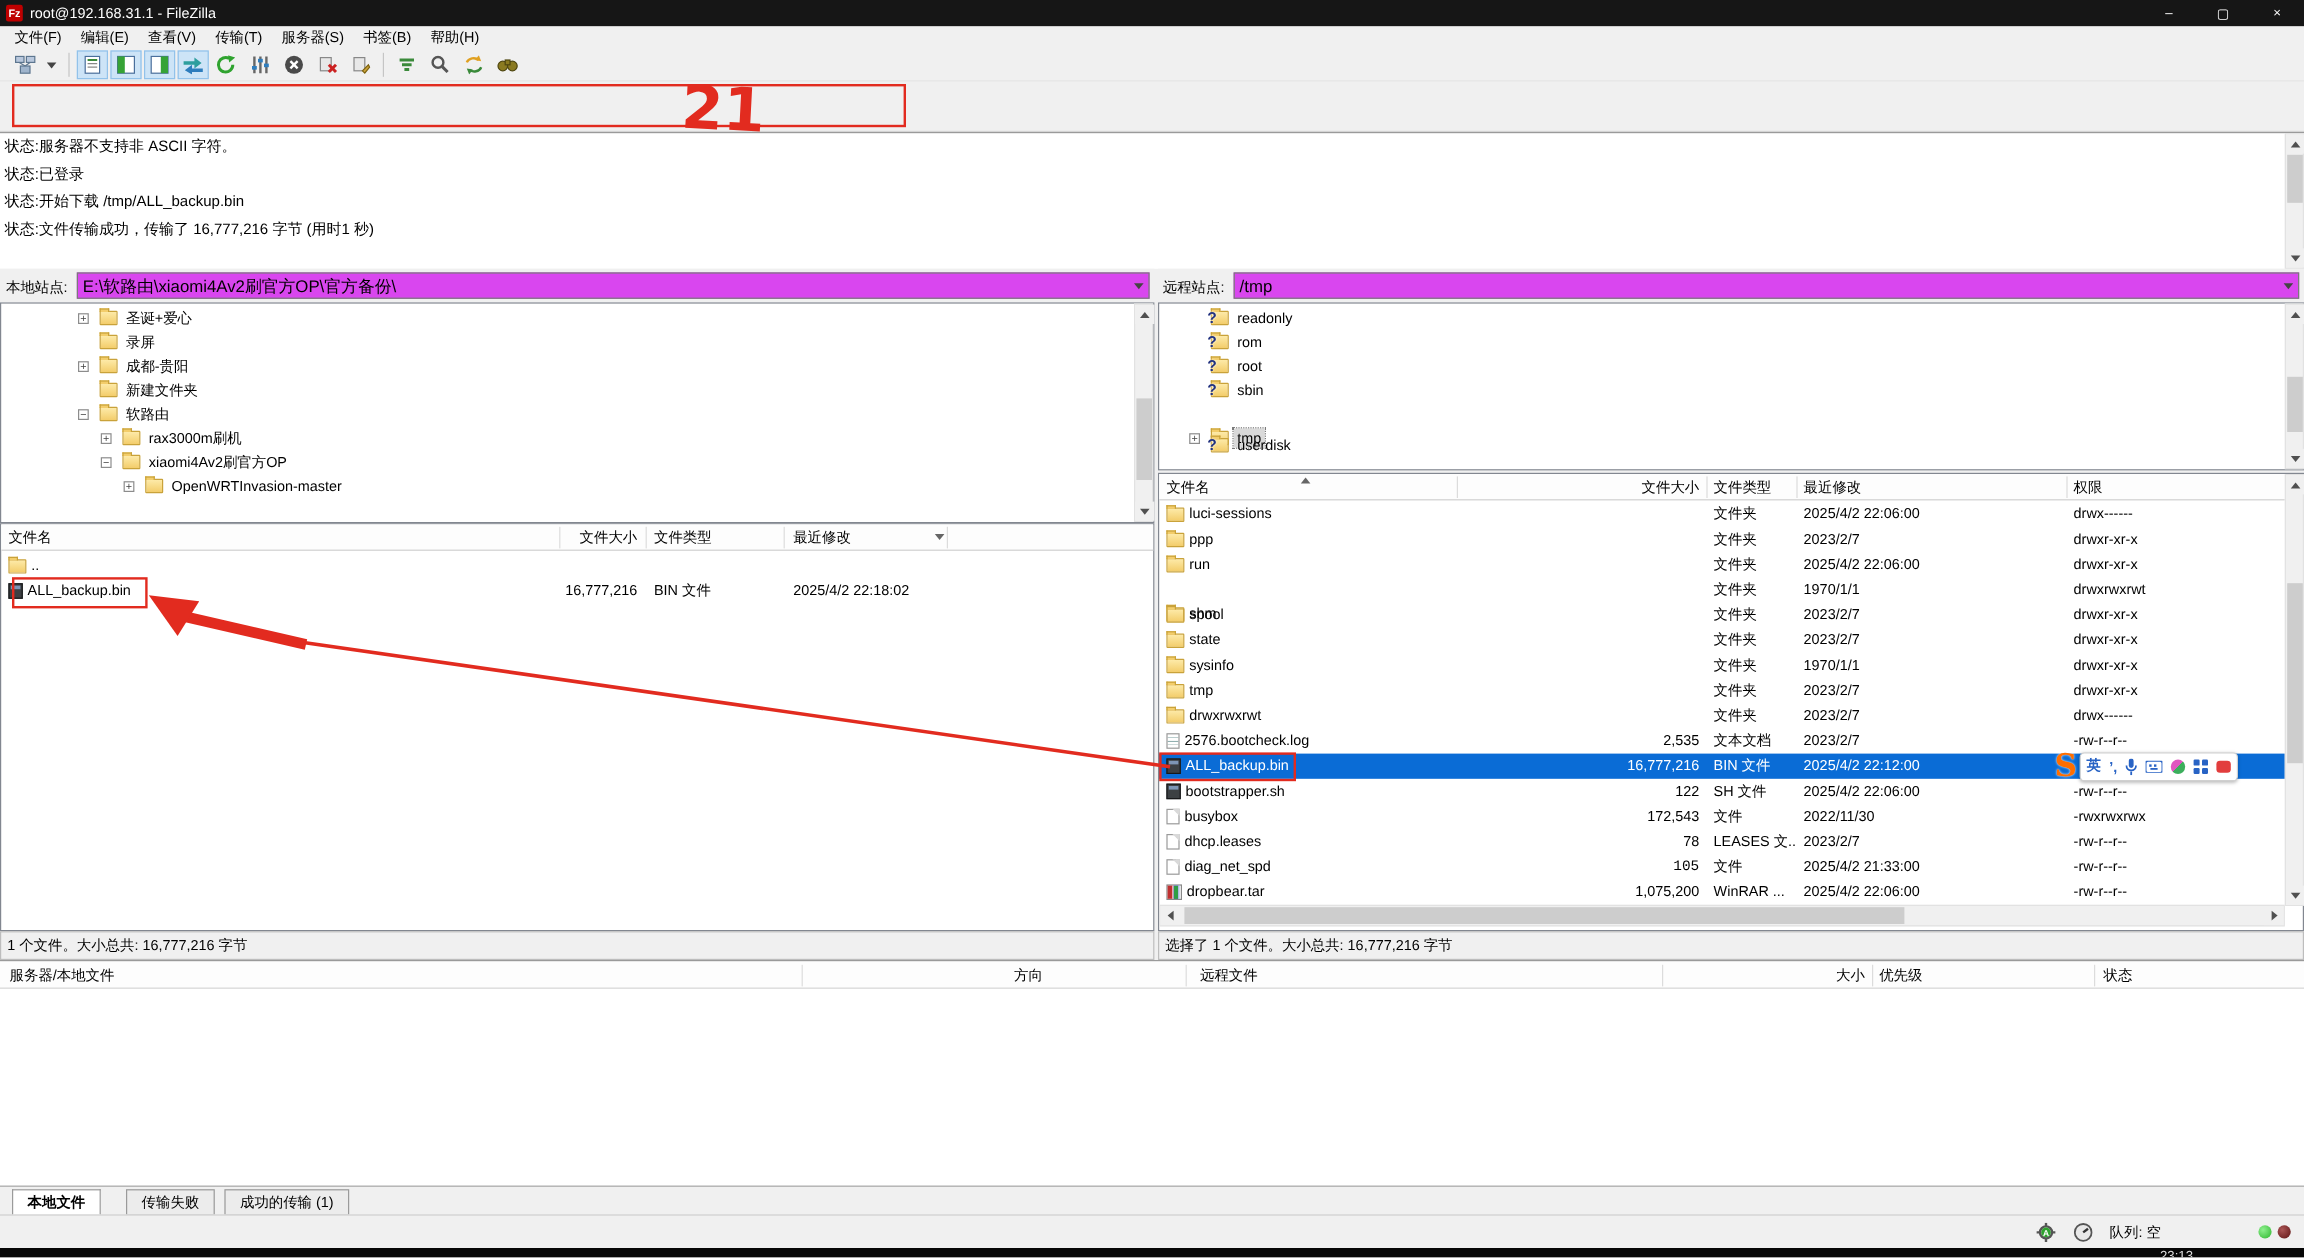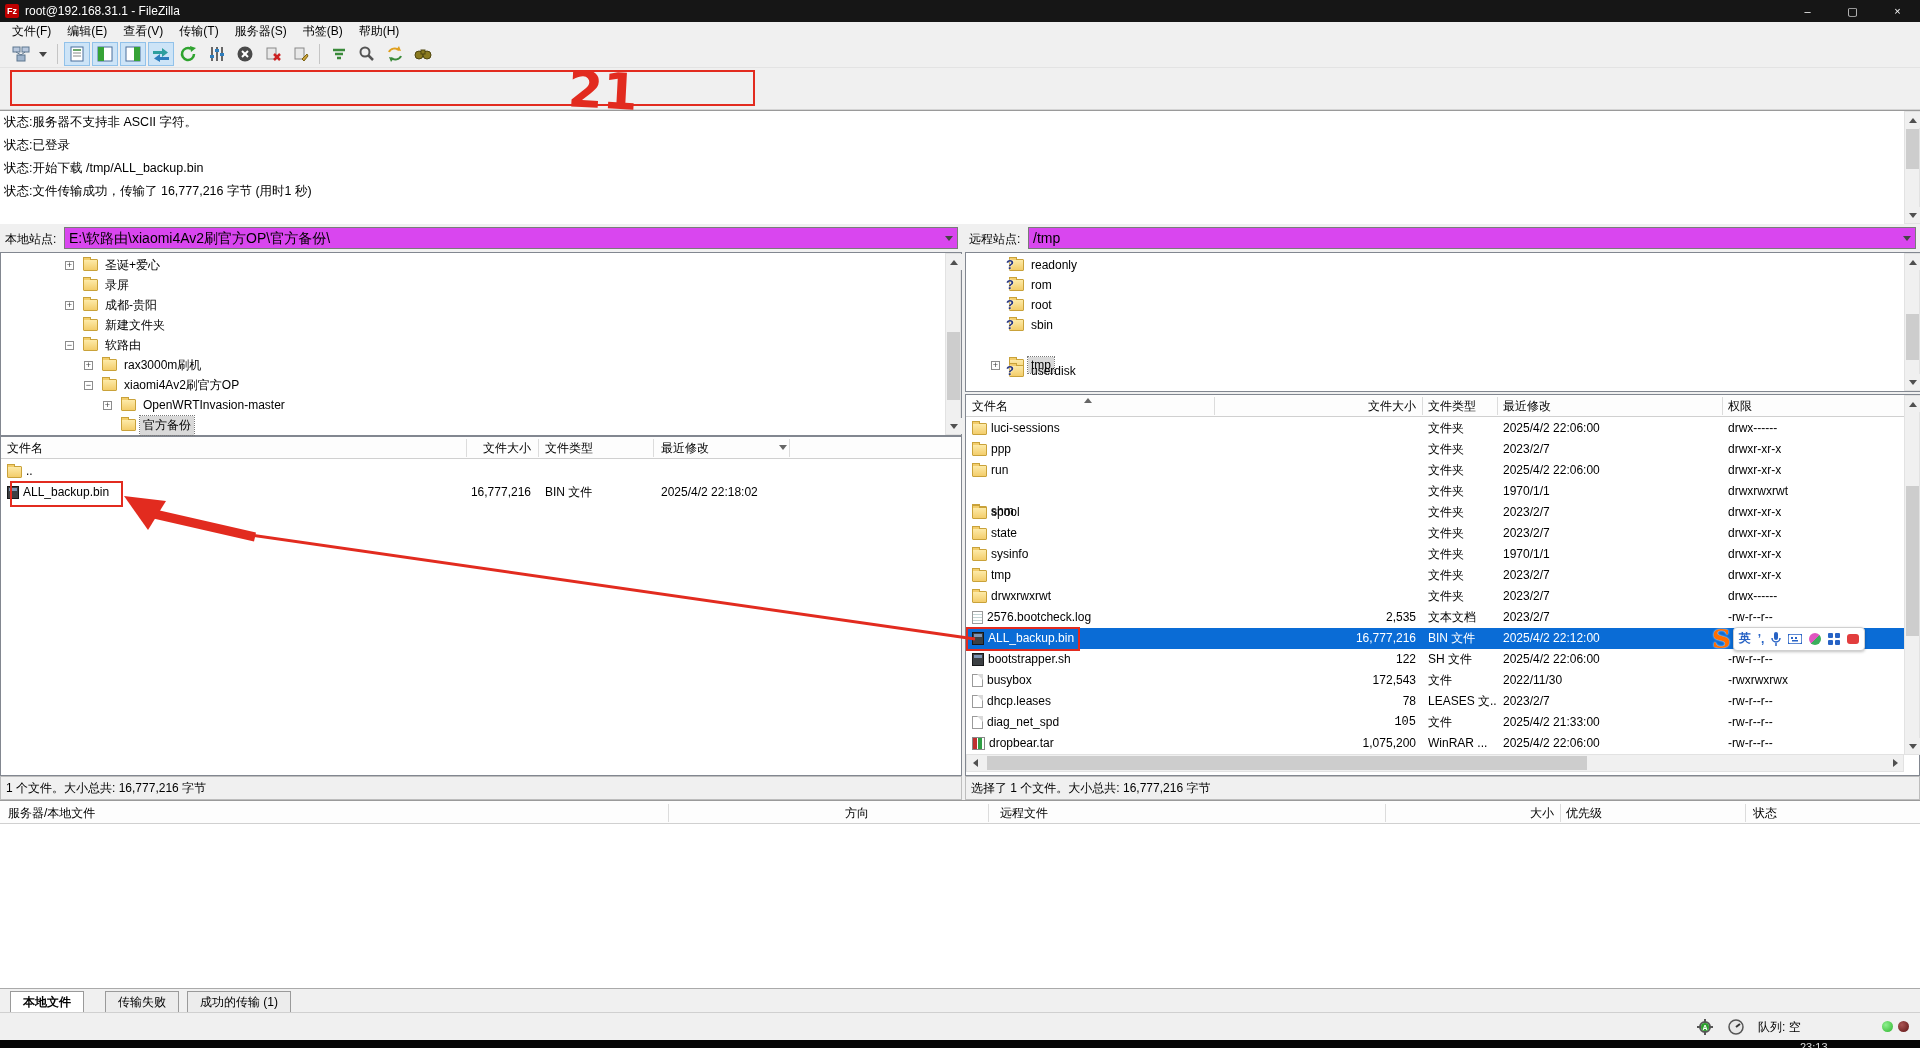--- a/index.html
+++ b/index.html
@@ -320,24 +320,20 @@
     </div>
     <div class="tree-row" style="top: 122px; left: 0px; width: 100%;">
       <div class="expander" style="left: 83px; position: absolute;">−</div>
       <div class="fi fi-folder" style="position: absolute; left: 101px;"></div>
       <div class="tree-label" style="position: absolute; left: 120px;">xiaomi4Av2刷官方OP</div>
     </div>
     <div class="tree-row" style="top: 142px; left: 0px; width: 100%;">
       <div class="expander" style="left: 102px; position: absolute;">+</div>
       <div class="fi fi-folder" style="position: absolute; left: 120px;"></div>
       <div class="tree-label" style="position: absolute; left: 139px;">OpenWRTInvasion-master</div>
-    </div>
-    <div class="tree-row" style="top: 162px; left: 0px; width: 100%;">
-      <div class="fi fi-folder" style="position: absolute; left: 120px;"></div>
-      <div class="tree-label sel" style="position: absolute; left: 139px;">官方备份</div>
     </div>
   </div>
 <div class="sb" style="left:945px;top:253px;width:16px;height:182px">
   <div class="sb-arrow" style="top:0">
       <div class="tri-up"></div>
     </div>
   <div class="sb-thumb" style="left:1px;top:78px;width:13px;height:68px"></div>
   <div class="sb-arrow" style="bottom:0">
       <div class="tri-down"></div>
     </div>

